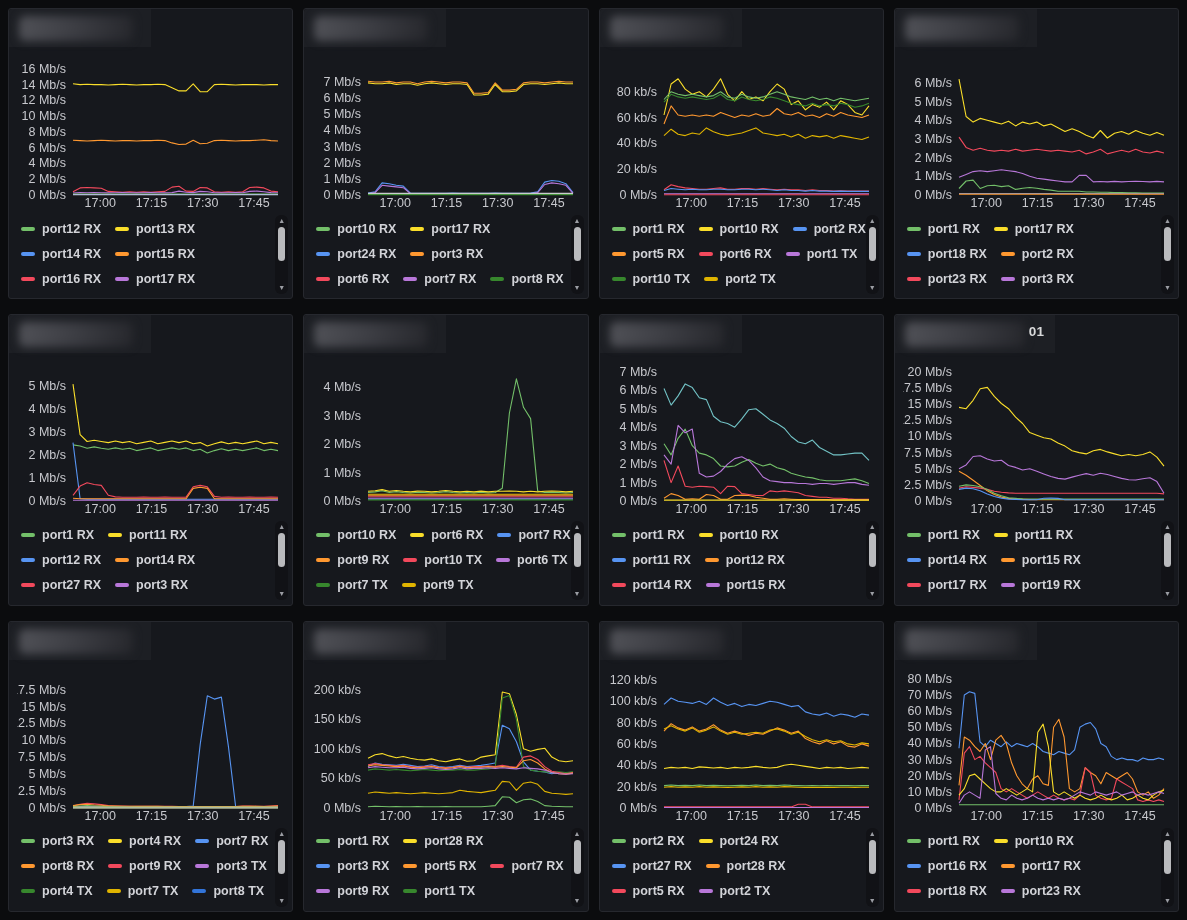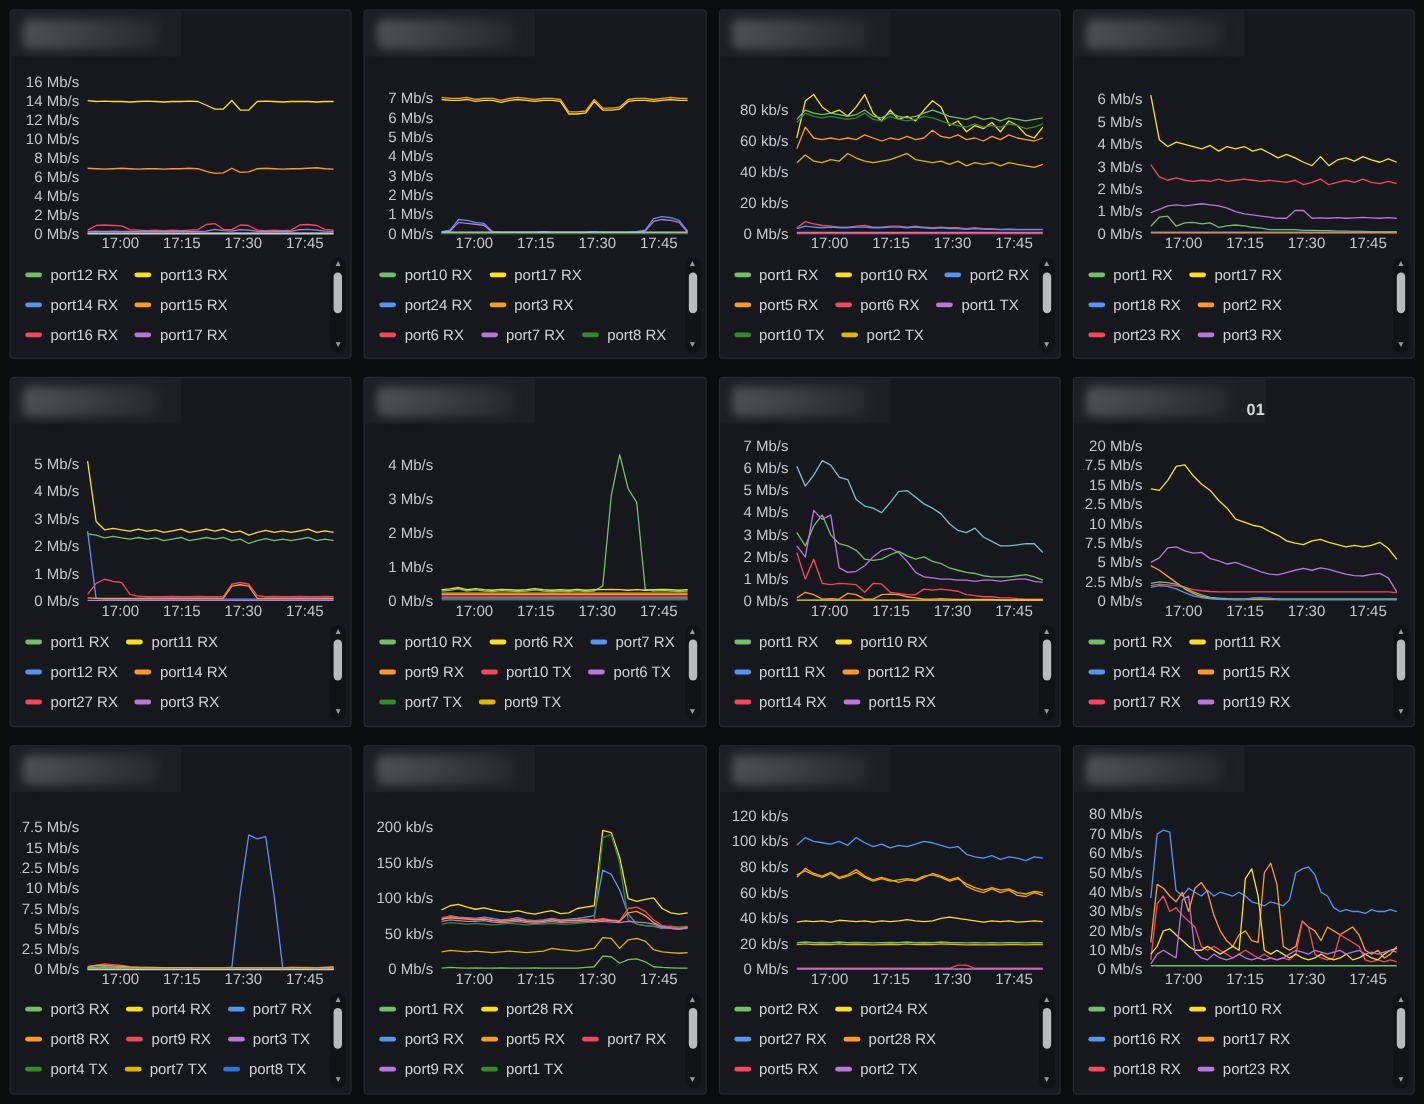--- a/index.html
+++ b/index.html
@@ -39,21 +39,21 @@
   .t-suffix {
     position:absolute; top:9px;
     font-size:13.5px; font-weight:700;
     color:#d8d9da; letter-spacing:.3px;
   }
   svg.plot { position:absolute; left:8px; top:40px; }
   .yt, .xt { font-size:12.5px; fill:#c7c8cd; }
   .legend {
     position:absolute; left:12px; top:207px; right:24px;
   }
-  .legend-row { display:flex; height:25px; }
+  .legend-row { display:flex; height:25px;font-weight:bold; }
   .legend-item { display:flex; align-items:center; margin-right:14px; cursor:pointer; }
   .swatch { width:14px; height:4px; border-radius:2px; margin-right:7px; flex:none; }
   .legend-label { font-size:12.5px; color:#d2d3d8; white-space:nowrap; }
   .sbar {
     position:absolute; right:4px; top:206px;
     width:13px; height:79px;
     background:#111216;
     border-radius:6px;
     display:flex; flex-direction:column; align-items:center;
     padding:2px 0;
@@ -526,21 +526,21 @@
       <div class="sbar">
         <span class="arr">▲</span>
         <span class="thumb"></span>
         <span class="spacer"></span>
         <span class="arr">▼</span>
       </div>
     </article>
     <article class="panel">
       <div class="t-zone" style="width: 160px;">
         <div class="t-blob" style="width: 120px;"></div>
-        <span class="t-suffix" style="left: 144px; margin-top: 10px;">01</span>
+        <span class="t-suffix" style="left: 134px;">01</span>
       </div>
       <svg class="plot" width="267" height="160">
         <text x="49" y="20.909090909090907" text-anchor="end" class="yt">20 Mb/s</text>
         <text x="49" y="37.04545454545455" text-anchor="end" class="yt">17.5 Mb/s</text>
         <text x="49" y="53.18181818181819" text-anchor="end" class="yt">15 Mb/s</text>
         <text x="49" y="69.31818181818181" text-anchor="end" class="yt">12.5 Mb/s</text>
         <text x="49" y="85.45454545454545" text-anchor="end" class="yt">10 Mb/s</text>
         <text x="49" y="101.5909090909091" text-anchor="end" class="yt">7.5 Mb/s</text>
         <text x="49" y="117.72727272727272" text-anchor="end" class="yt">5 Mb/s</text>
         <text x="49" y="133.86363636363637" text-anchor="end" class="yt">2.5 Mb/s</text>

